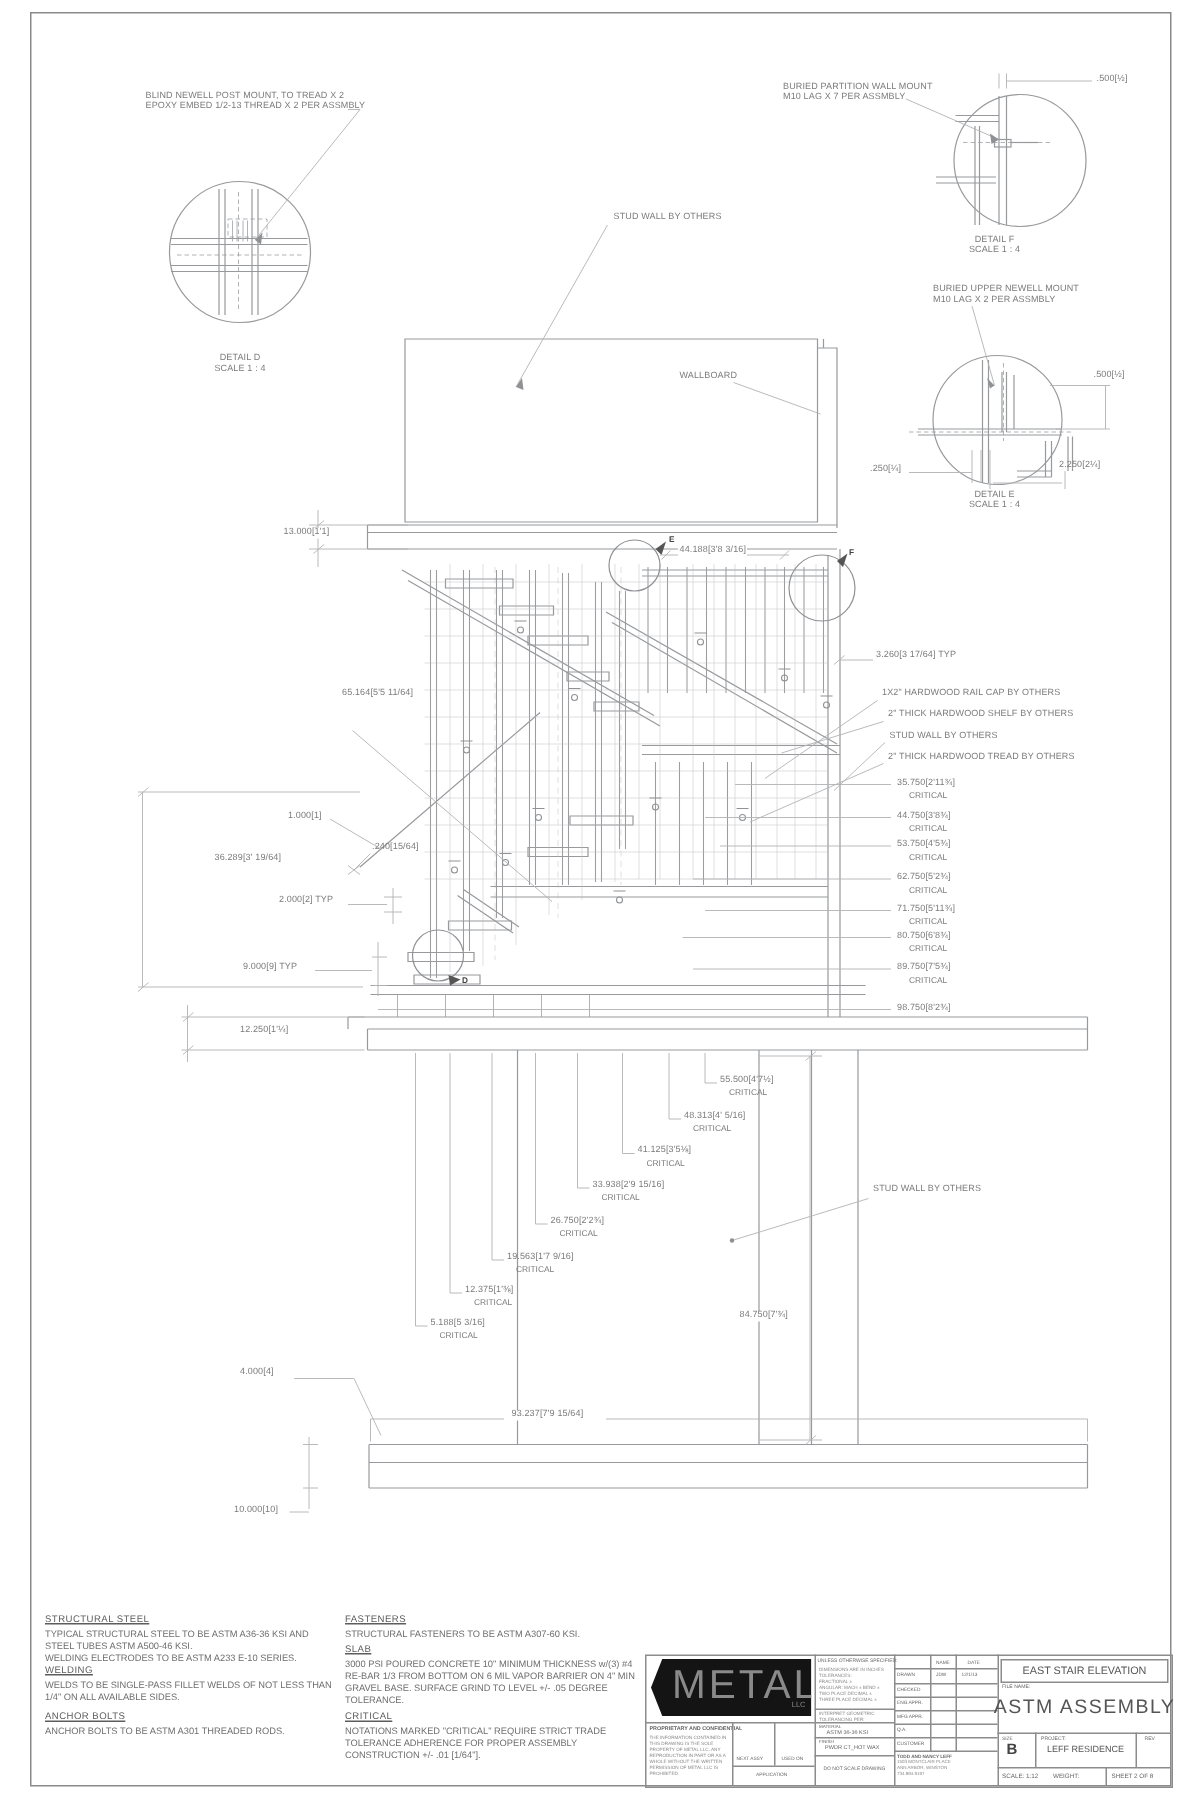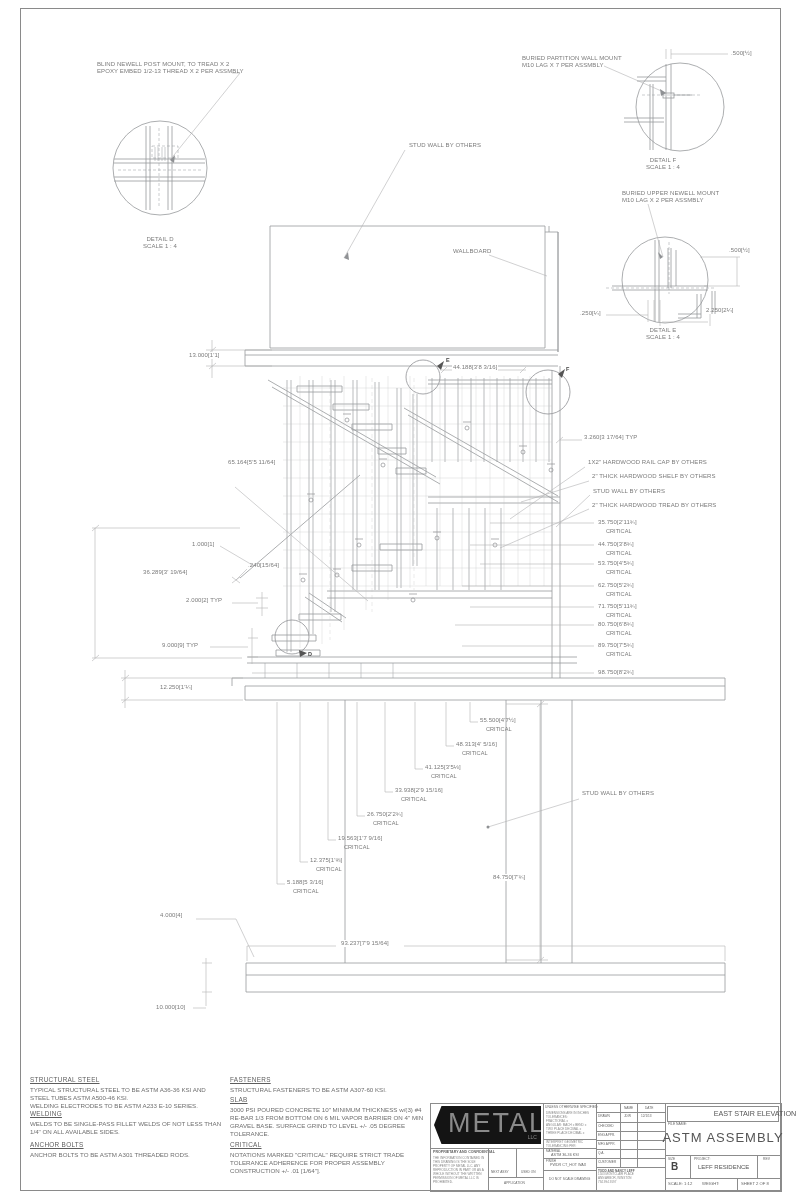--- a/index.html
+++ b/index.html
@@ -304,21 +304,21 @@
   <div class="tb-t" style="left:598px;top:1151px;font-size:3.2px;">Q.A.</div>
   <div class="tb-line" style="left:596px;top:1158px;width:69px;height:1px;"></div>
   <div class="tb-t" style="left:598px;top:1160px;font-size:3.2px;">CUSTOMER</div>
   <div class="tb-line" style="left:596px;top:1167px;width:69px;height:1px;"></div>
   <div class="tb-t" style="left:598px;top:1169px;font-size:3.1px;font-weight:bold;">TODD AND NANCY LEFF</div>
   <div class="tb-t pre" style="left:598px;top:1173px;font-size:3px;line-height:1.3;color:#888;">1503 MONTCLAIR PLACE
 ANN ARBOR, WINSTON
 734.994.9197</div>
 
   <div class="tb-box" style="left:667px;top:1106px;width:110px;height:14px;"></div>
-  <div class="tb-t" style="left:723px;top:1109px;font-size:7.2px;color:#555;transform:translateX(-50%);margin-left:32px;">EAST STAIR ELEVATION</div>
+  <div class="tb-t" style="left:723px;top:1109px;font-size:7.2px;color:#555;transform:translateX(-50%);">EAST STAIR ELEVATION</div>
   <div class="tb-t" style="left:668px;top:1122px;font-size:3.4px;">FILE NAME:</div>
   <div class="tb-t" style="left:723px;top:1130px;font-size:13px;color:#555;letter-spacing:1px;transform:translateX(-50%);">ASTM ASSEMBLY</div>
   <div class="tb-line" style="left:665px;top:1155px;width:115px;height:1px;"></div>
   <div class="tb-t" style="left:668px;top:1157px;font-size:3.2px;">SIZE</div>
   <div class="tb-t" style="left:671px;top:1161px;font-size:10px;font-weight:bold;color:#444;">B</div>
   <div class="tb-line" style="left:690px;top:1155px;width:1px;height:23px;"></div>
   <div class="tb-t" style="left:694px;top:1157px;font-size:3.4px;">PROJECT:</div>
   <div class="tb-t" style="left:698px;top:1164px;font-size:6px;color:#555;">LEFF RESIDENCE</div>
   <div class="tb-line" style="left:757px;top:1155px;width:1px;height:23px;"></div>
   <div class="tb-t" style="left:763px;top:1157px;font-size:3.4px;">REV</div>

